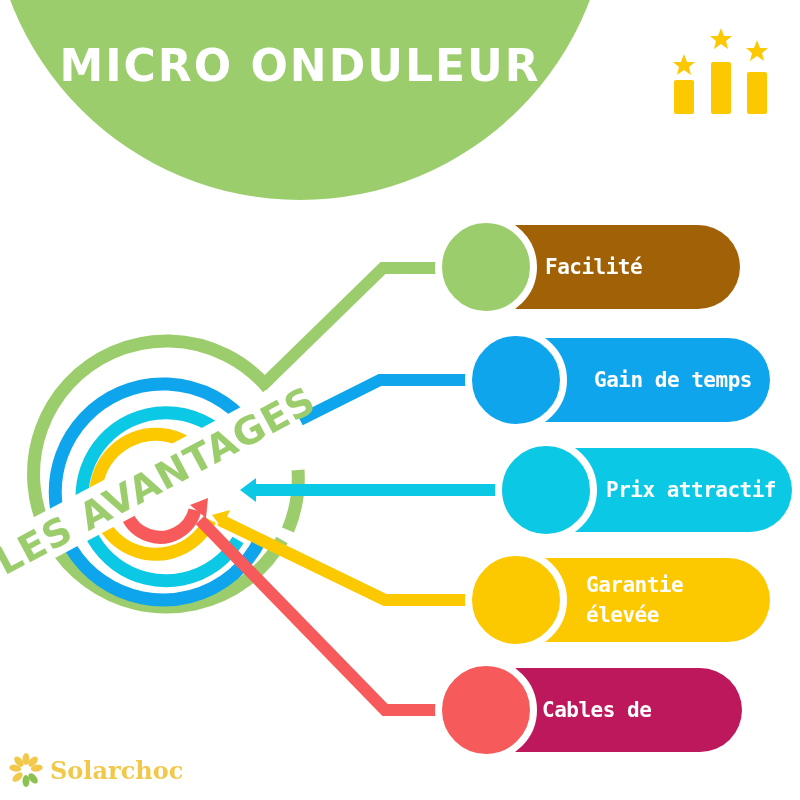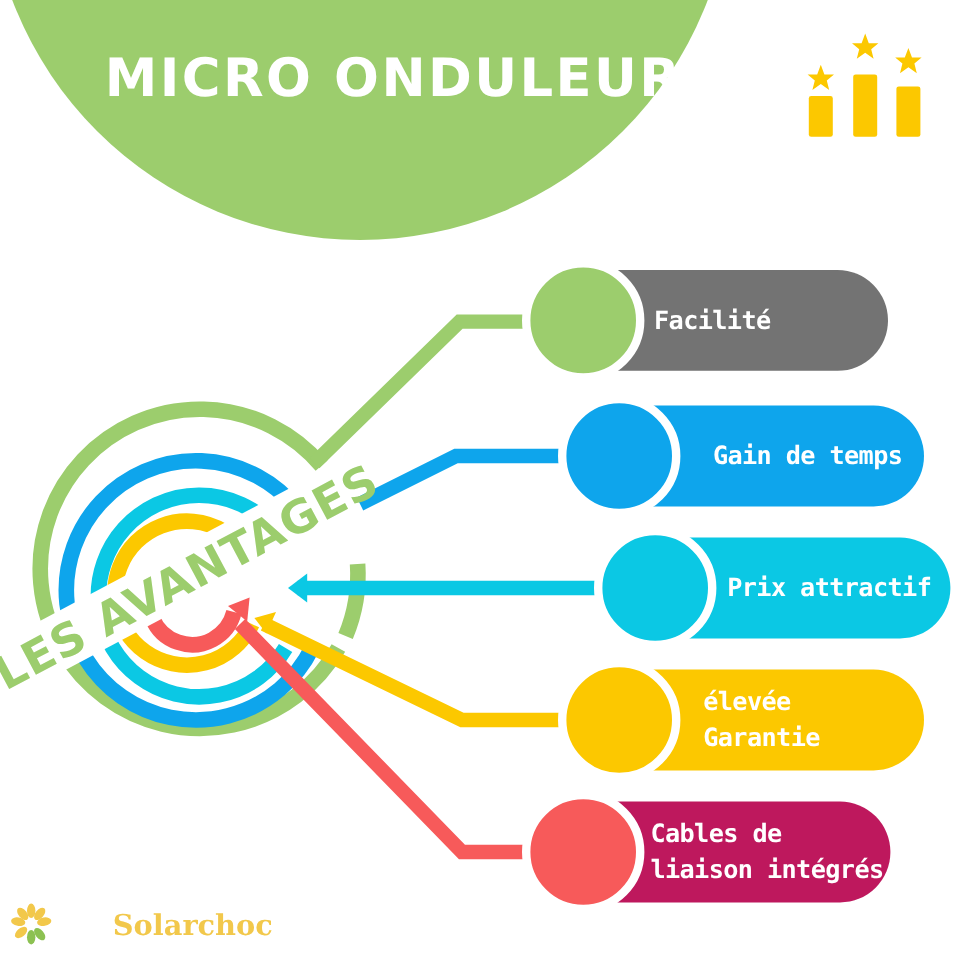--- a/index.html
+++ b/index.html
@@ -1,24 +1,24 @@
 <!DOCTYPE html>
 <html><head>
 <meta charset="utf-8">
 <style>
   html, body { margin: 0; padding: 0; }
   body { width: 800px; height: 800px; background: #ffffff; position: relative; overflow: hidden; font-family: "DejaVu Sans", sans-serif; }
   .title-blob { position: absolute; left: -10px; top: -420px; width: 620px; height: 620px; border-radius: 50%; background: #9ccd6d; }
-  .title-text { position: absolute; left: 0; top: 40px; width: 600px; text-align: center; color: #ffffff; font-family: "DejaVu Sans", sans-serif; font-weight: bold; font-size: 44px; letter-spacing: 2px; padding-left: 28px; }
+  .title-text { position: absolute; left: 0; top: 40px; width: 600px; text-align: center; color: #ffffff; font-family: "DejaVu Sans", sans-serif; font-weight: bold; font-size: 44px; letter-spacing: 2px; }
   .trophy { position: absolute; left: 668px; top: 24px; width: 110px; height: 100px; }
   svg.diagram { position: absolute; left: 0; top: 0; }
   .pill { position: absolute; height: 84px; border-radius: 42px; display: flex; align-items: center; }
   .pill-text { color: #ffffff; font-weight: bold; font-family: "DejaVu Sans Mono", monospace; font-size: 21px; line-height: 30px; letter-spacing: -0.5px; }
   .knob { position: absolute; width: 88px; height: 88px; border-radius: 50%; border: 7px solid #ffffff; box-sizing: content-box; }
-  .logo { position: absolute; left: 8px; top: 752px; display: flex; align-items: center; gap: 44px; }
+  .logo { position: absolute; left: 8px; top: 752px; display: flex; align-items: center; }
   .logo-text { color: #f2c84b; font-family: "DejaVu Serif", serif; font-weight: bold; font-size: 24px; margin-left: 6px; }
 </style>
 </head>
 <body>
 
 <div class="title-blob"></div>
 <div class="title-text">MICRO ONDULEUR</div>
 
 <svg class="trophy" viewBox="0 0 110 100">
   <rect x="6" y="56" width="20" height="34" rx="2" fill="#fcc800"></rect>
@@ -51,21 +51,21 @@
   <polygon points="240,490 256,478 256,502" fill="#0bc8e4"></polygon>
   <polygon points="212,515 230,510 222,528" fill="#fcc800"></polygon>
   <polygon points="190,505 208,498 206,518" fill="#f75a5a"></polygon>
 
   <g transform="translate(155,480) rotate(-28)">
     <rect x="-150" y="-24" width="300" height="46" fill="#ffffff"></rect>
     <text x="0" y="14" text-anchor="middle" font-family="DejaVu Sans, sans-serif" font-weight="bold" font-size="38" fill="#9ccd6d" letter-spacing="1">LES AVANTAGES</text>
   </g>
 </svg>
 
-<div class="pill" style="left:470px; top:225px; width:270px; background:#737373;">
+<div class="pill" style="left:470px; top:225px; width:270px; background:#a16207;">
   <div class="knob" style="left:-35px; top:-9px; background:#9ccd6d;"></div>
   <div class="pill-text" style="margin-left:75px;">
     <div>Facilité</div>
   </div>
 </div>
 
 <div class="pill" style="left:500px; top:338px; width:270px; background:#0ea5ec;justify-content:center;">
   <div class="knob" style="left:-35px; top:-9px; background:#0ea5ec;"></div>
   <div class="pill-text" style="margin-left:76px;">
     <div>Gain de temps</div>
@@ -75,30 +75,29 @@
 <div class="pill" style="left:530px; top:448px; width:262px; background:#0bc8e4;">
   <div class="knob" style="left:-35px; top:-9px; background:#0bc8e4;"></div>
   <div class="pill-text" style="margin-left:76px;">
     <div>Prix attractif</div>
   </div>
 </div>
 
 <div class="pill" style="left:500px; top:558px; width:270px; background:#fcc800;">
   <div class="knob" style="left:-35px; top:-9px; background:#fcc800;"></div>
   <div class="pill-text" style="margin-left:86px;">
+    <div>Garantie</div>
     <div>élevée</div>
-    <div>Garantie</div>
   </div>
 </div>
 
 <div class="pill" style="left:470px; top:668px; width:272px; background:#be185d;">
   <div class="knob" style="left:-35px; top:-9px; background:#f75a5a;"></div>
   <div class="pill-text" style="margin-left:72px;">
     <div>Cables de</div>
-    <div>liaison intégrés</div>
   </div>
 </div>
 
 <div class="logo">
   <svg width="36" height="36" viewBox="0 0 36 36">
     <g transform="translate(18,18)">
       <ellipse cx="0" cy="-11" rx="3.5" ry="6" fill="#f2c84b"></ellipse>
       <ellipse cx="0" cy="-11" rx="3.5" ry="6" fill="#f2c84b" transform="rotate(40)"></ellipse>
       <ellipse cx="0" cy="-11" rx="3.5" ry="6" fill="#f2c84b" transform="rotate(80)"></ellipse>
       <ellipse cx="0" cy="-11" rx="3.5" ry="6" fill="#8cc152" transform="rotate(140)"></ellipse>

